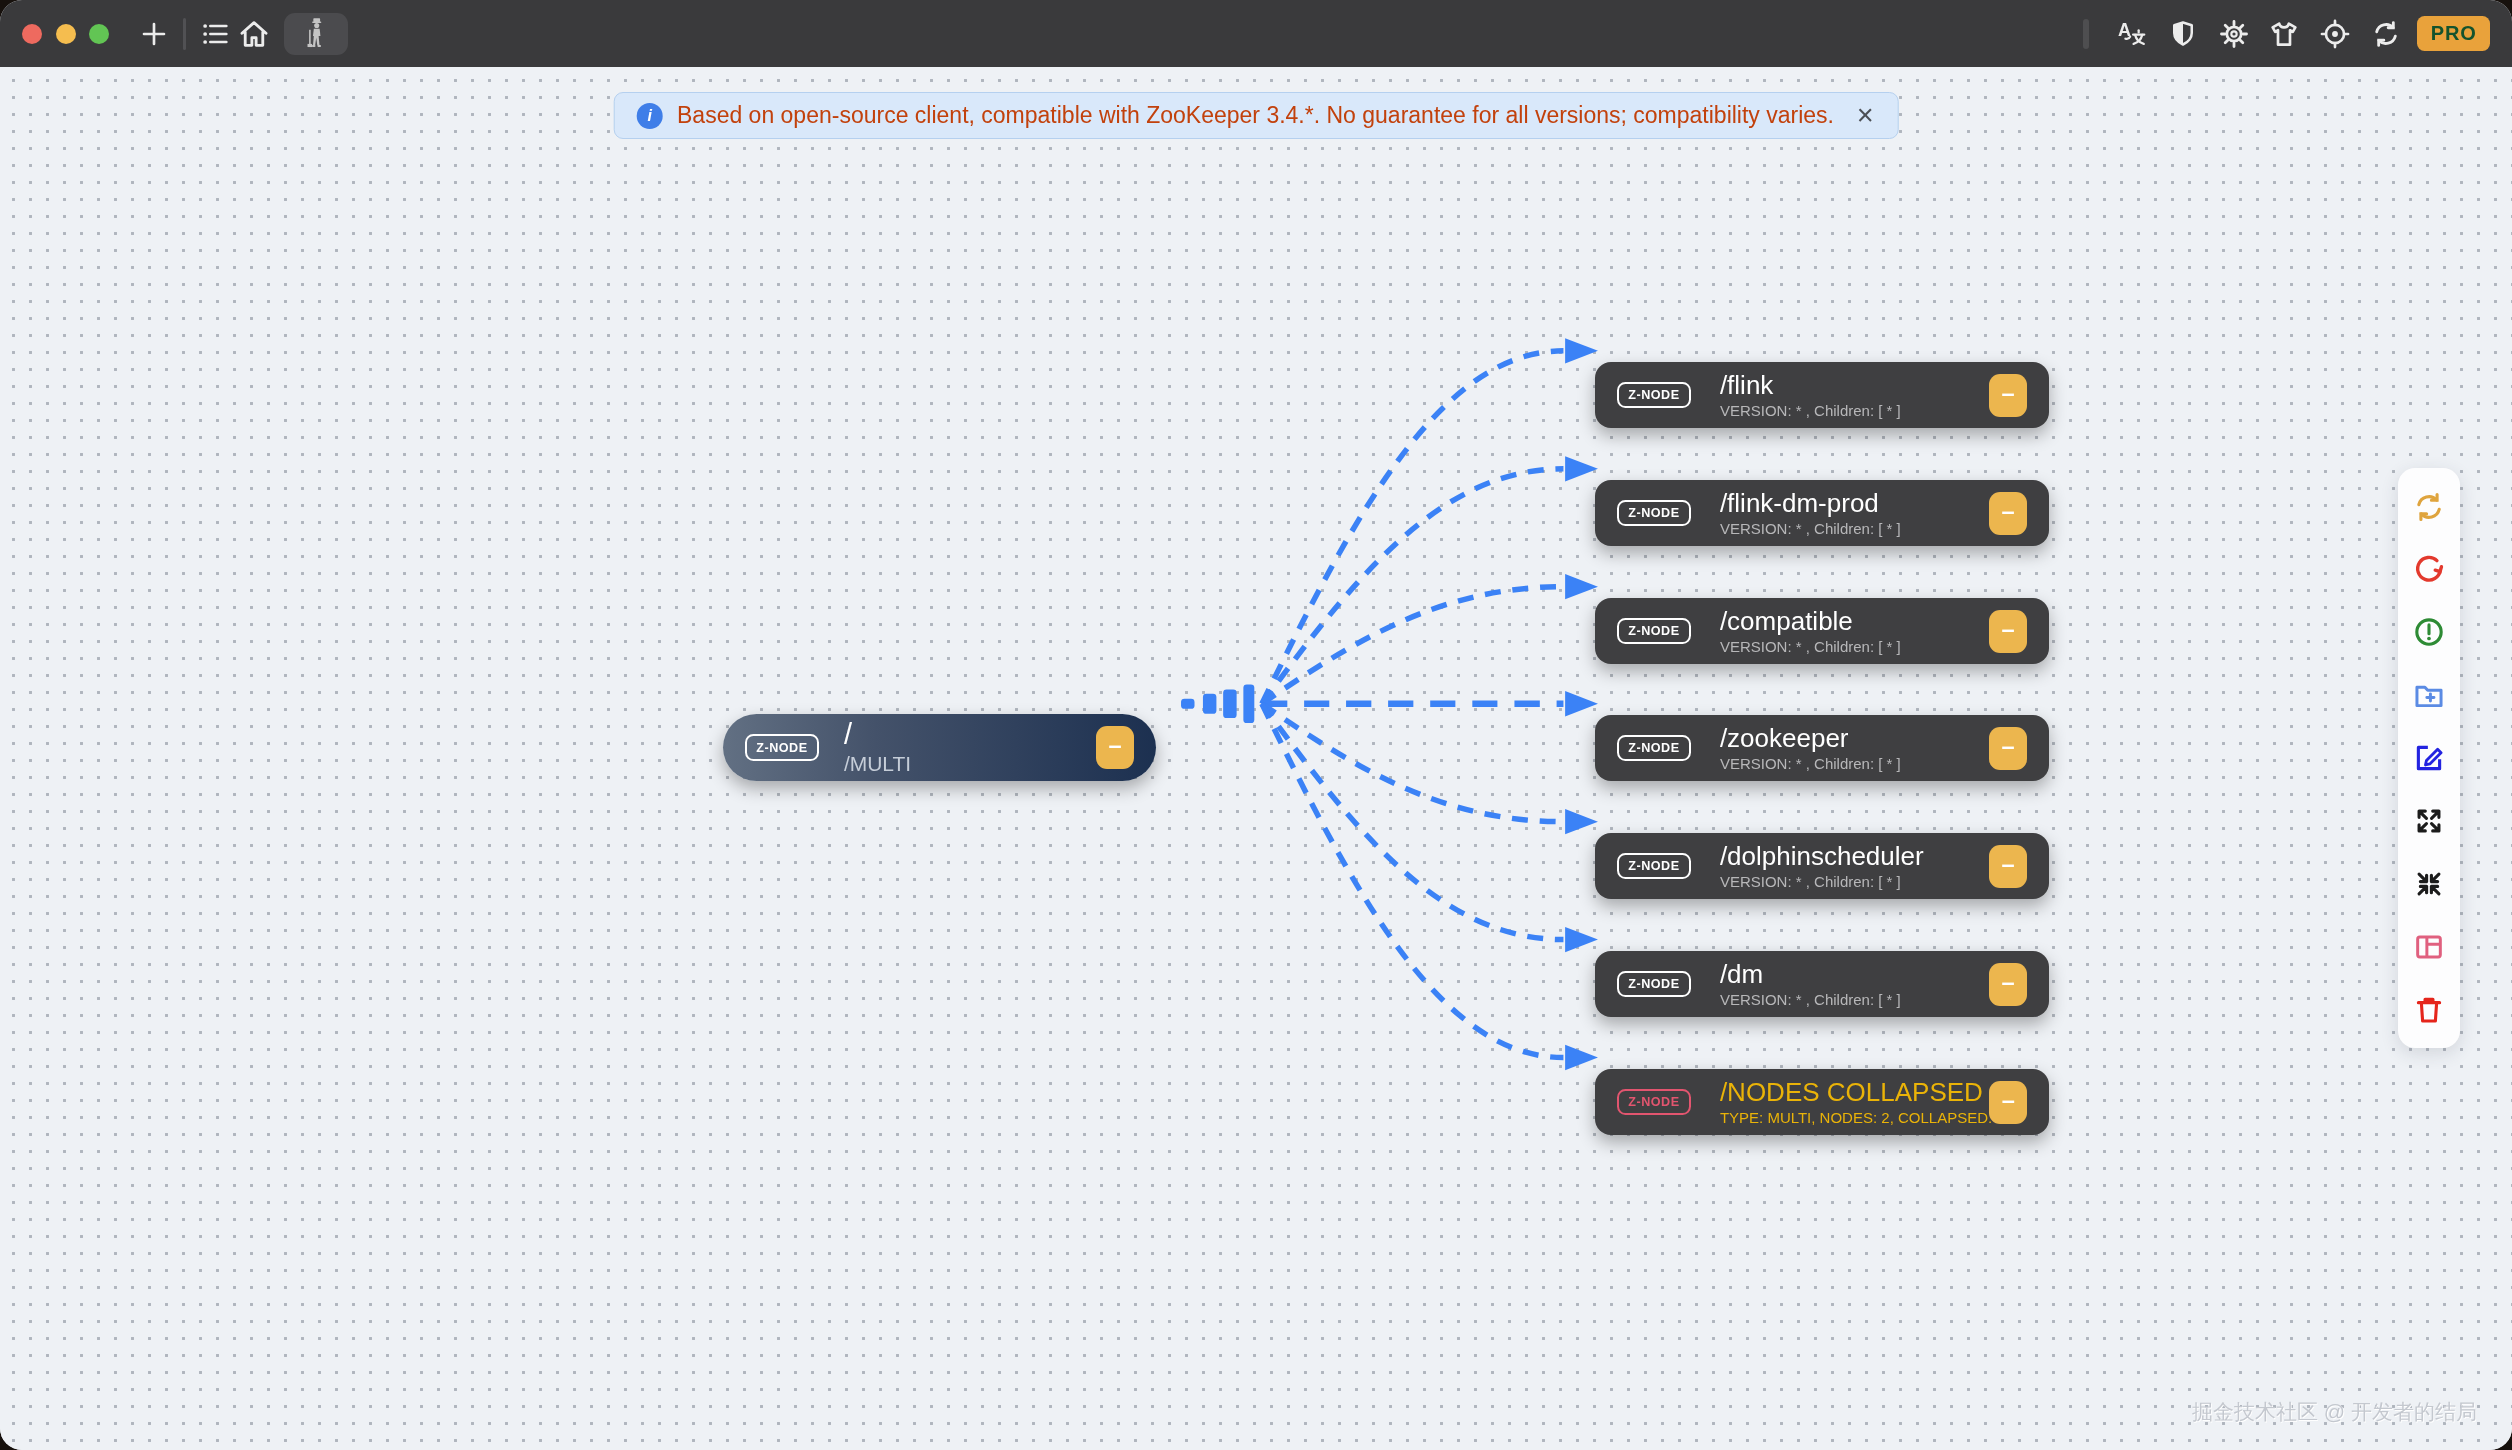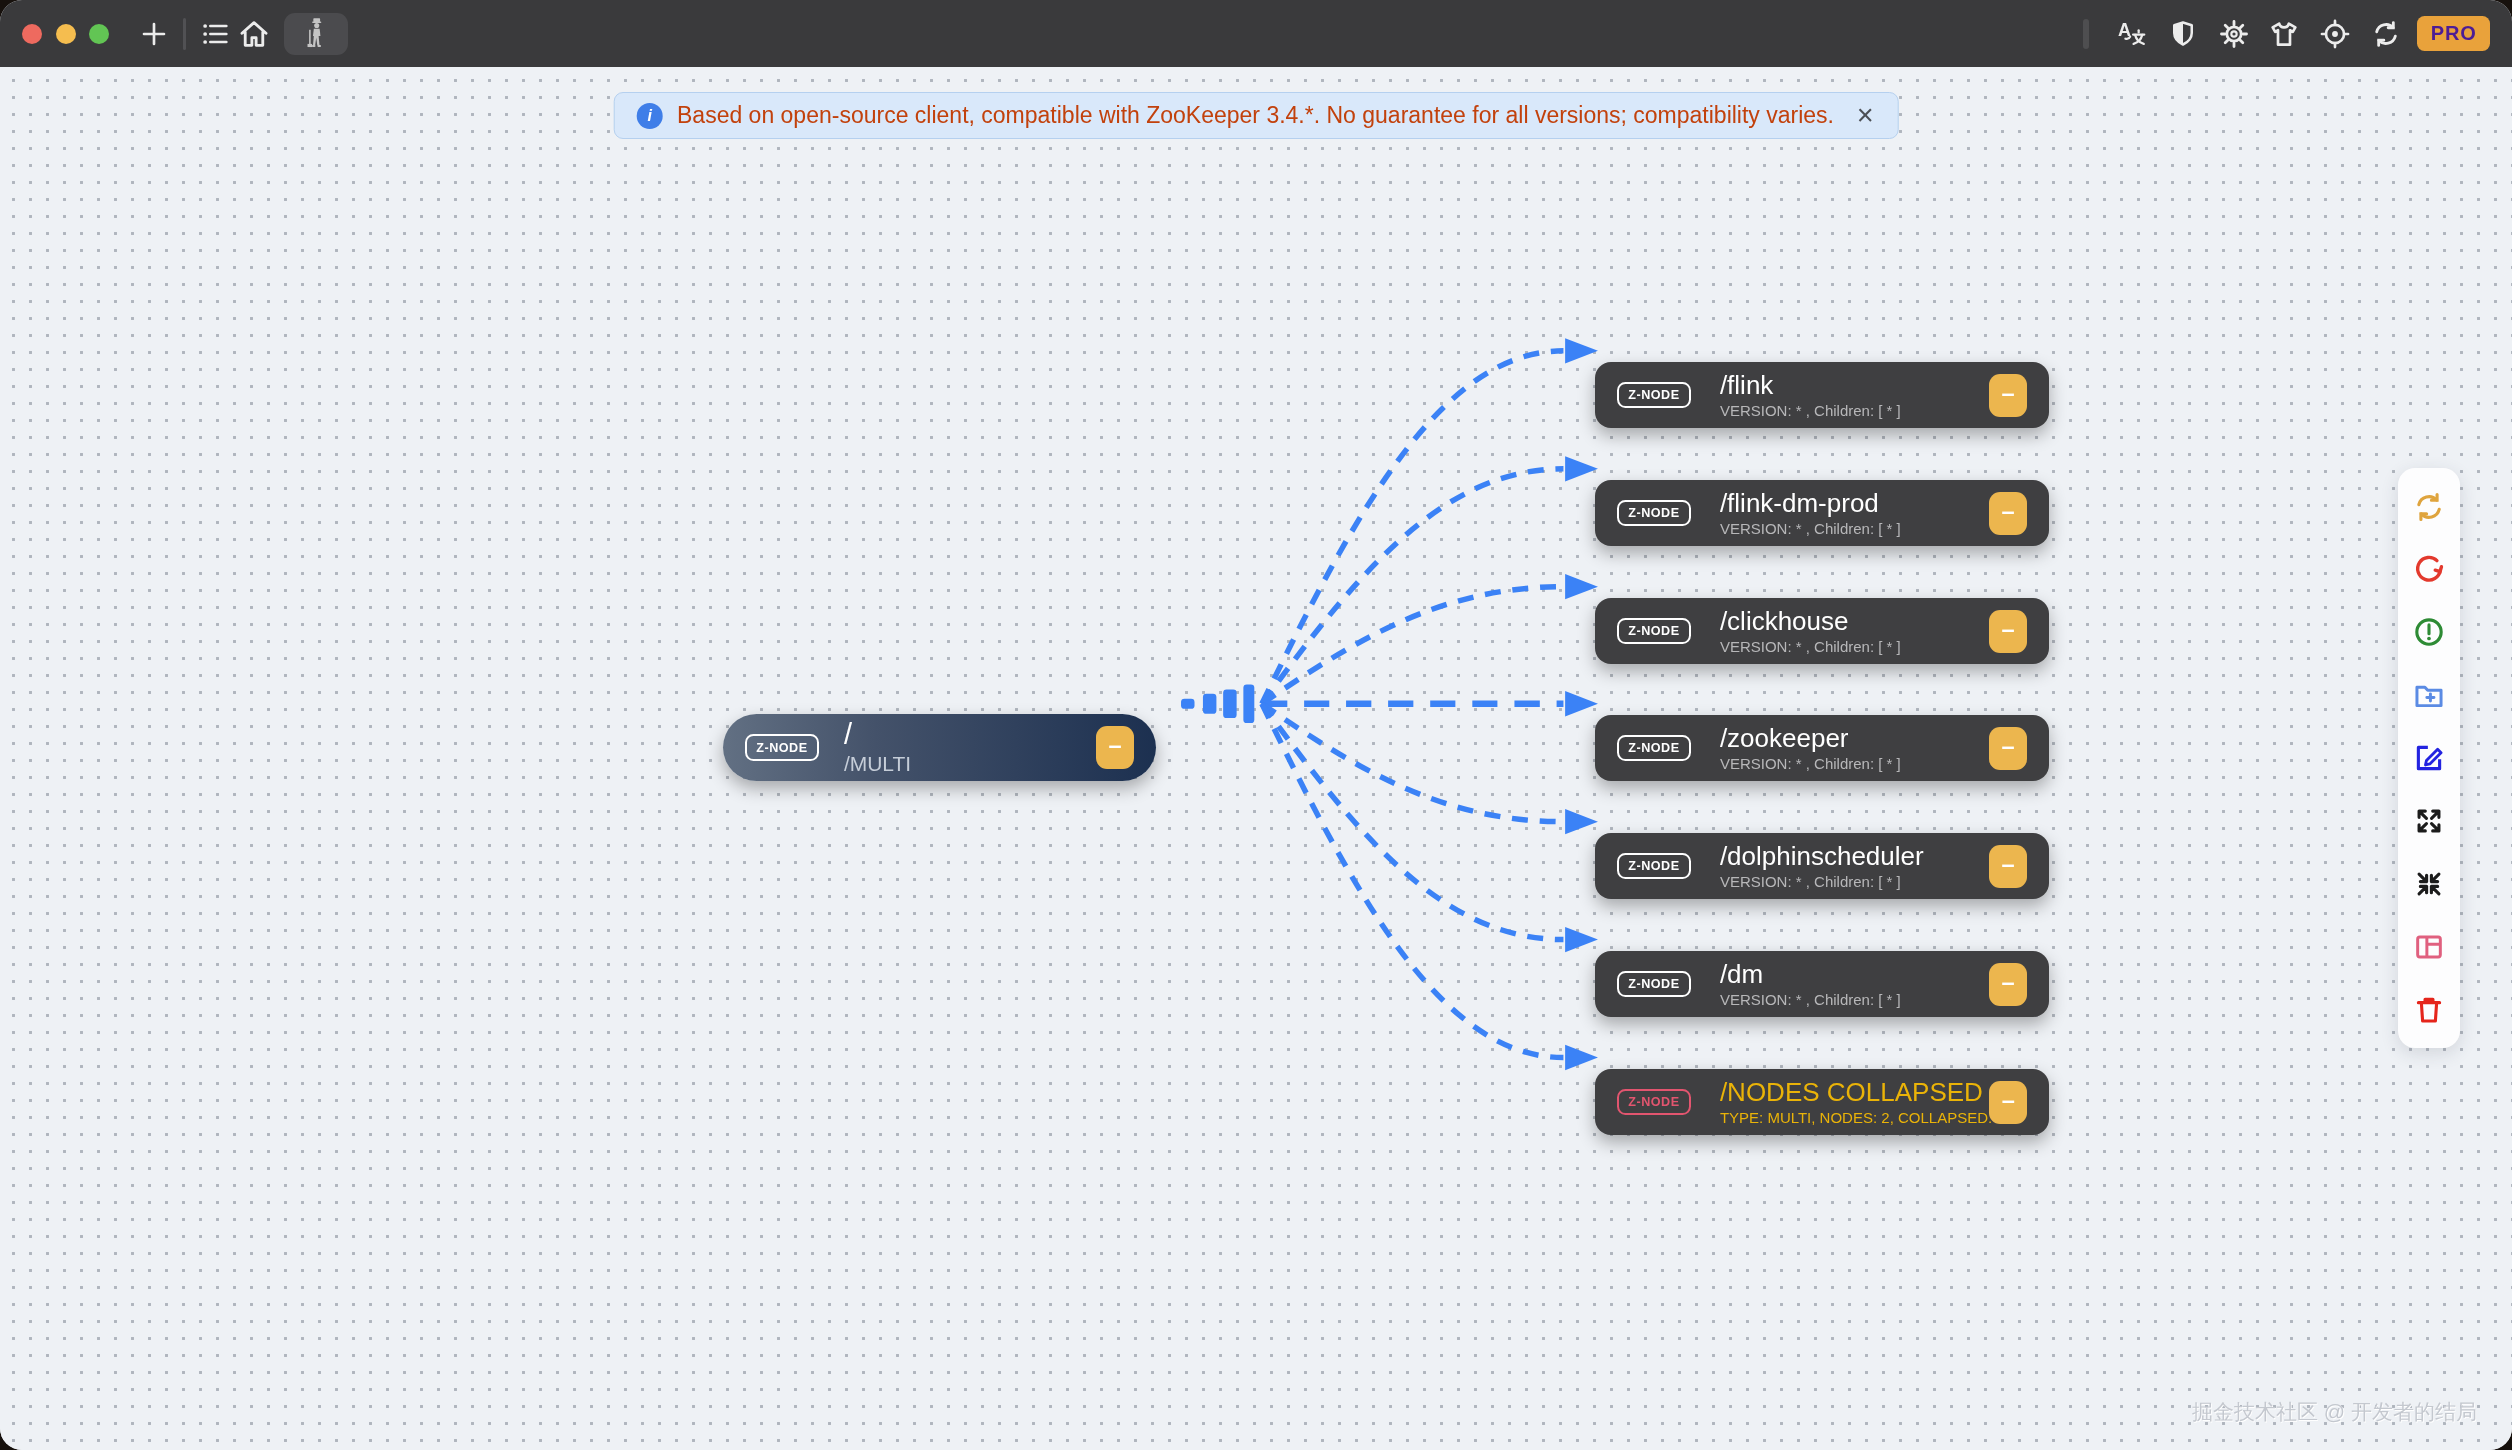--- a/index.html
+++ b/index.html
@@ -10,21 +10,21 @@
   
   .titlebar { position:absolute; top:0; left:0; right:0; height:67px; background:#3a3a3c; display:flex; align-items:center; padding:0 22px; z-index:50; }
   .traffic { display:flex; align-items:center; gap:13.5px; margin-right:25px; }
   .light { width:20px; height:20px; border-radius:50%; }
   .light.red { background:#ee6a5f; } .light.yellow { background:#f5bd4f; } .light.green { background:#62c554; }
   .tb-btn { width:39px; height:39px; display:flex; align-items:center; justify-content:center; border:none; background:transparent; border-radius:7.6px; cursor:pointer; }
   .tb-sep { width:2.5px; height:32px; background:#515154; border-radius:1.7px; margin:0 10px; }
   .tb-tab { width:64px; height:42px; background:#4b4b4e; border-radius:11px; display:flex; align-items:center; justify-content:center; margin-left:10px; cursor:pointer; }
   .tb-right { margin-left:auto; display:flex; align-items:center; gap:11.8px; }
   .tb-handle { width:5.9px; height:30px; border-radius:3.4px; background:#4e4e50; margin-right:11.8px; }
-  .pro-badge { background:#e9a23b; color:#4c1d95; font-weight:bold; font-size:20px; letter-spacing:0.8px; padding:5.9px 13.5px; border-radius:7.6px; cursor:pointer; }
+  .pro-badge { background:#e9a23b; color:#14532d; font-weight:bold; font-size:20px; letter-spacing:0.8px; padding:5.9px 13.5px; border-radius:7.6px; cursor:pointer; }
   .tb-icon { display:block; }
 
   
   .canvas { position:absolute; top:67px; left:0; right:0; bottom:0; background-color:#eef1f5;
     background-image: radial-gradient(circle, rgba(125,132,145,.55) 1.4px, rgba(125,132,145,0) 1.7px);
     background-size: 17px 17px; background-position: 5px 5px; }
 
   
   .banner { position:absolute; top:25px; left:50%; transform:translateX(-50%); height:47px; display:flex; align-items:center; gap:14.3px;
     background:#d9e8fa; border:1.7px solid #b5d0ef; border-radius:9.3px; padding:0 22px; z-index:30; white-space:nowrap; }
@@ -230,21 +230,21 @@
     <span class="znode-badge">Z-NODE</span>
     <span class="znode-texts">
       <span class="znode-title">/flink-dm-prod</span>
       <span class="znode-sub">VERSION: * , Children: [ * ]</span>
     </span>
     <button class="znode-minus">–</button>
   </div>
         <div class="znode child" style="left: 1595px; top: 487px; width: 454px; height: 66px;">
     <span class="znode-badge">Z-NODE</span>
     <span class="znode-texts">
-      <span class="znode-title">/clickhouse</span>
+      <span class="znode-title">/compatible</span>
       <span class="znode-sub">VERSION: * , Children: [ * ]</span>
     </span>
     <button class="znode-minus">–</button>
   </div>
         <div class="znode child" style="left: 1595px; top: 604px; width: 454px; height: 66px;">
     <span class="znode-badge">Z-NODE</span>
     <span class="znode-texts">
       <span class="znode-title">/zookeeper</span>
       <span class="znode-sub">VERSION: * , Children: [ * ]</span>
     </span>

